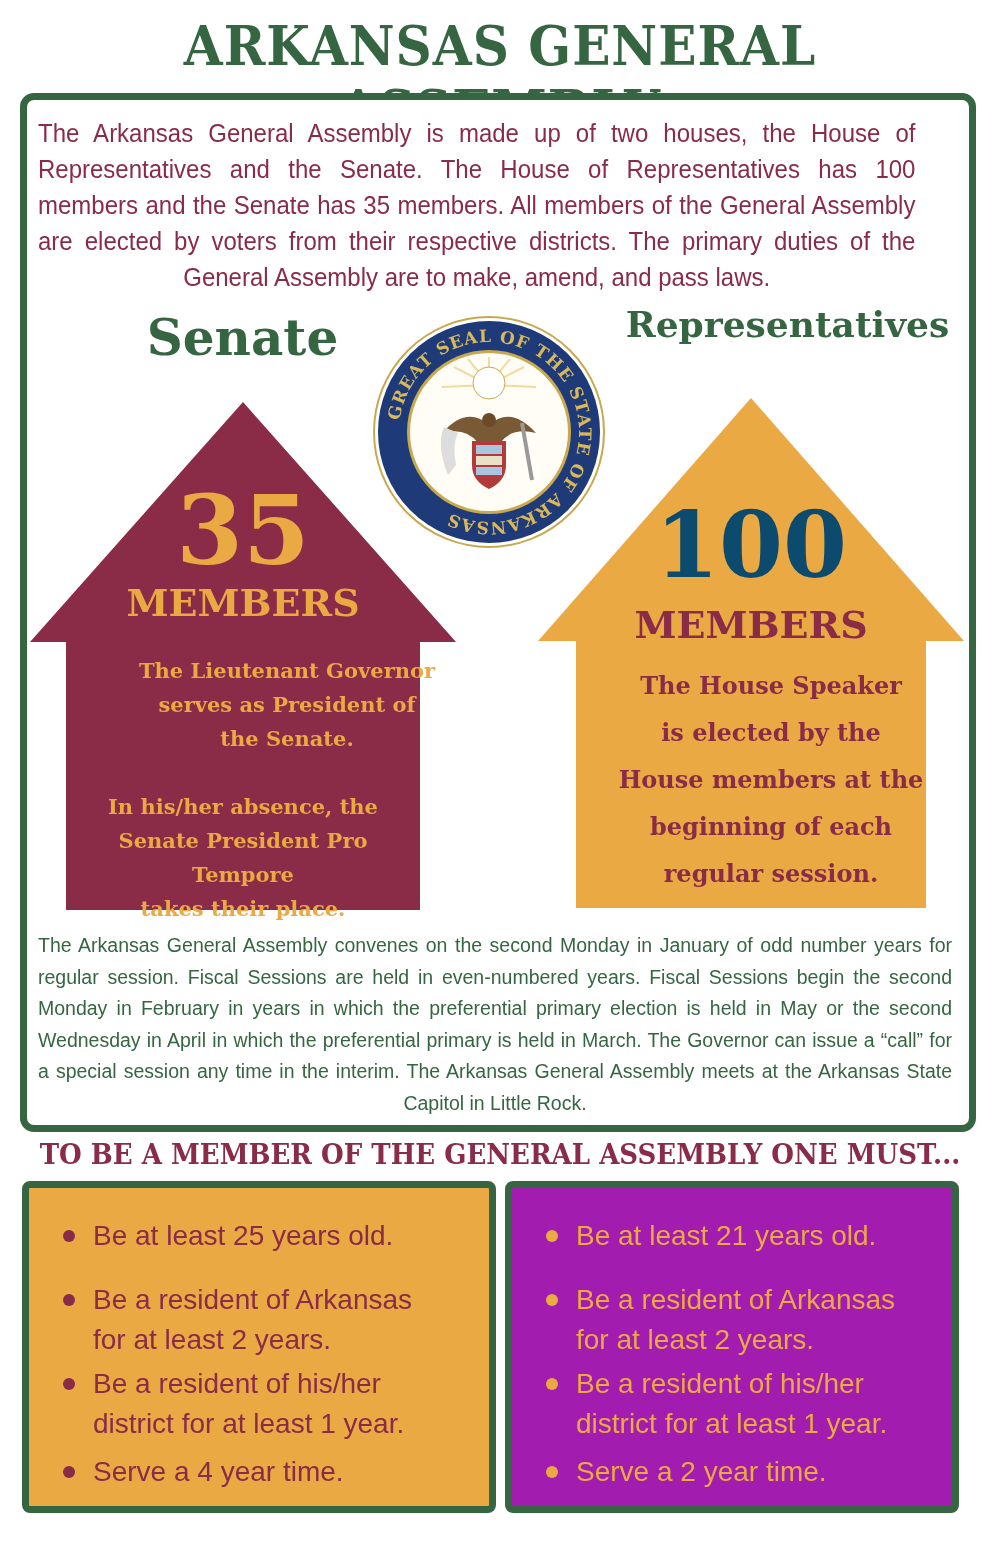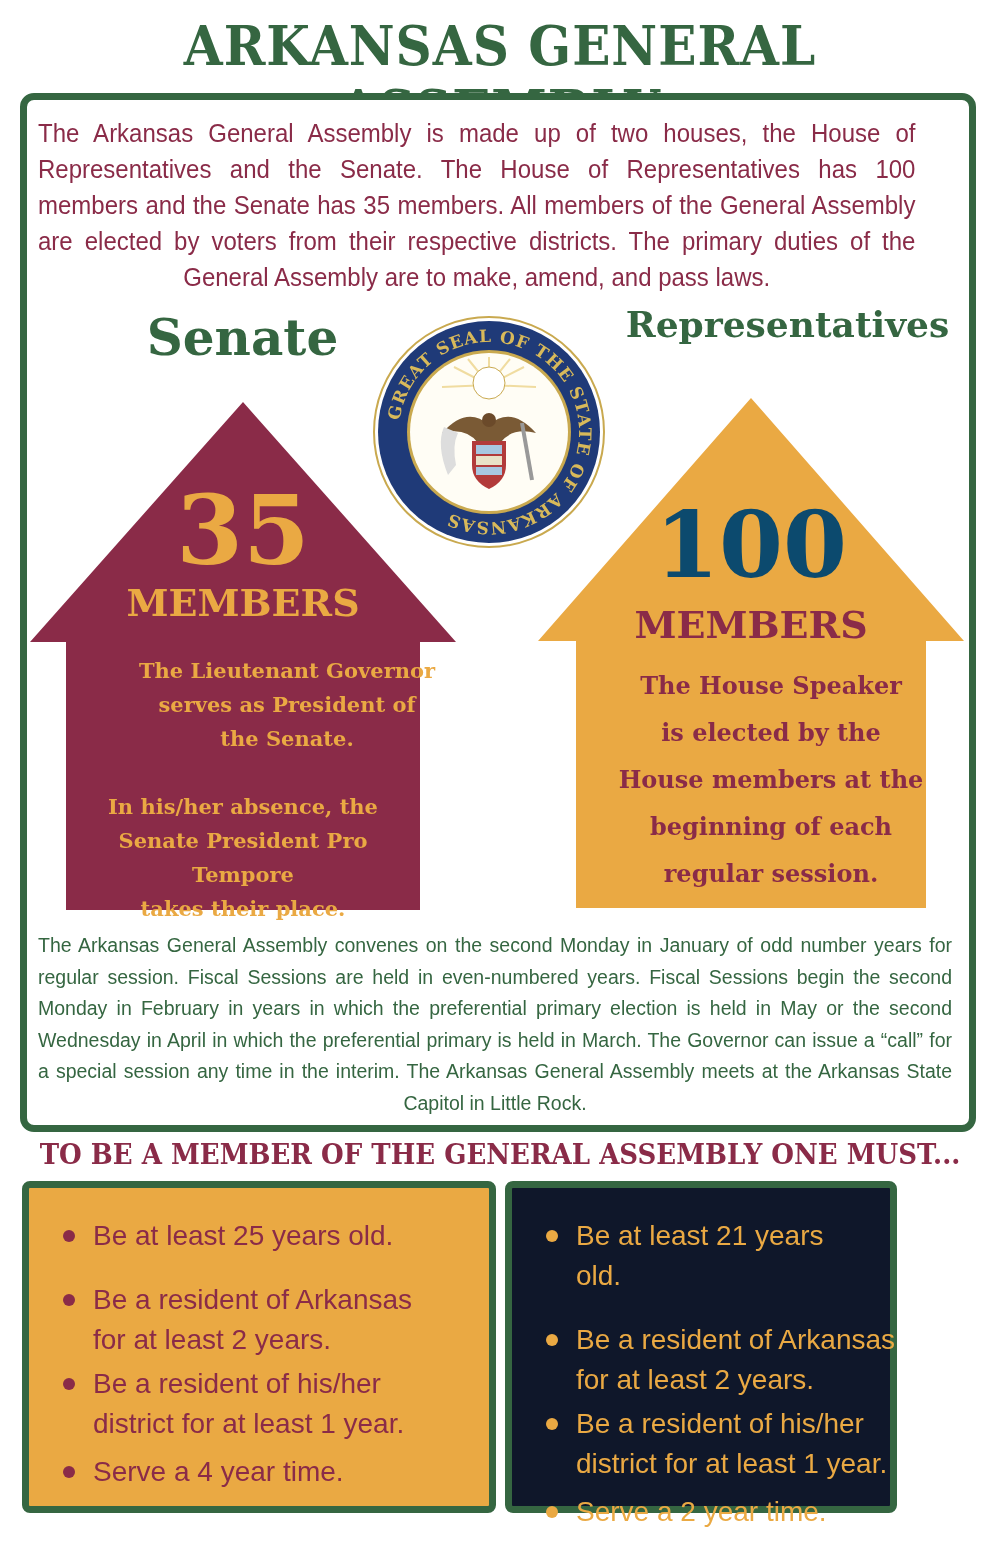--- a/index.html
+++ b/index.html
@@ -26,21 +26,21 @@
   .house-desc{position:absolute;text-align:center;font-family:"DejaVu Serif",serif;font-weight:bold;}
   .session{position:absolute;left:38px;top:930px;width:914px;color:#356641;font-size:19.5px;
            line-height:31.5px;text-align:justify;text-align-last:center;
            font-family:"Liberation Sans",sans-serif;}
   .req-title{position:absolute;left:0;top:1137px;width:1000px;text-align:center;
              font-family:"DejaVu Serif",serif;font-weight:bold;color:#8a2b48;font-size:28px;
              line-height:36px;transform:scaleX(0.93);}
   .req-box{position:absolute;top:1181px;height:332px;border:7px solid #356641;border-radius:8px;
            box-sizing:border-box;}
   .req-left{left:22px;width:474px;background:#eaa943;}
-  .req-right{left:505px;width:392px;background:#0f172a;}
+  .req-right{left:505px;width:454px;background:#a21caf;}
   .req-list{list-style:none;margin:0;padding:0;position:absolute;left:34px;top:28px;right:20px;}
   .req-list li{position:relative;padding-left:30px;font-size:28px;line-height:40px;
                font-family:"Liberation Sans",sans-serif;}
   .req-list li .bullet{position:absolute;left:0;top:14px;width:12px;height:12px;border-radius:50%;}
   .req-left li{color:#8a2b48;}
   .req-left .bullet{background:#8a2b48;}
   .req-right li{color:#eaa943;}
   .req-right .bullet{background:#eaa943;}
 </style>
 </head>

